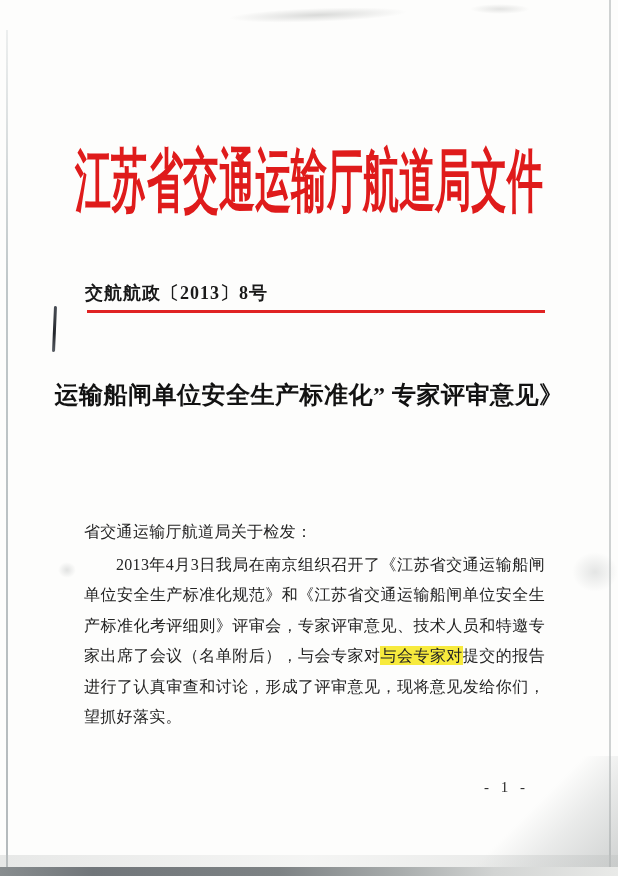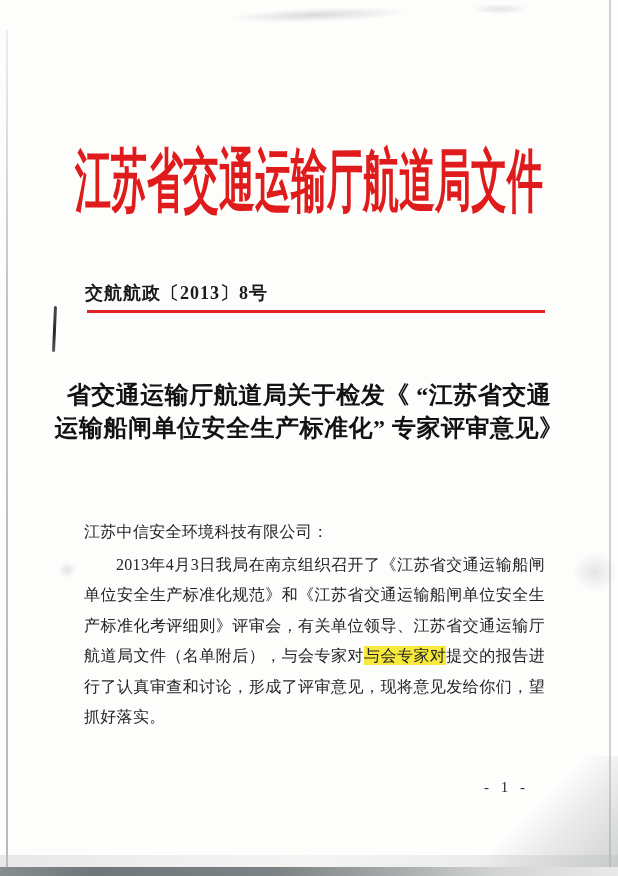--- a/index.html
+++ b/index.html
@@ -157,24 +157,23 @@
   <div class="masthead">
     <span class="stretch">江苏省交通运输厅航道局文件</span>
   </div>
 
   <div class="doc-number">交航航政〔2013〕8号</div>
 
   <div class="pen-mark"></div>
   <div class="red-rule"></div>
 
   <div class="notice-title">
-    <div>省交通运输厅航道局关于检发《 “江苏省交通</div>
     <div>运输船闸单位安全生产标准化” 专家评审意见》</div>
   </div>
 
   <div class="body-block">
-    <p class="salutation">江苏中信安全环境科技有限公司：</p>
-    <p class="paragraph"><span>2013年4月3日我局在南京组织召开了《江苏省交通运输船闸单位安全生产标准化规范》和《江苏省交通运输船闸单位安全生产标准化考评细则》评审会，有关单位领导、江苏省交通运输厅航道局文件（名单附后），与会专家对</span><mark class="hl">与会专家对</mark><span>提交的报告进行了认真审查和讨论，形成了评审意见，现将意见发给你们，望抓好落实。</span></p>
+    <p class="salutation">省交通运输厅航道局关于检发：</p>
+    <p class="paragraph"><span>2013年4月3日我局在南京组织召开了《江苏省交通运输船闸单位安全生产标准化规范》和《江苏省交通运输船闸单位安全生产标准化考评细则》评审会，专家评审意见、技术人员和特邀专家出席了会议（名单附后），与会专家对</span><mark class="hl">与会专家对</mark><span>提交的报告进行了认真审查和讨论，形成了评审意见，现将意见发给你们，望抓好落实。</span></p>
   </div>
 
   <div class="page-number">- 1 -</div>
 
 </div>
 
 </body></html>

